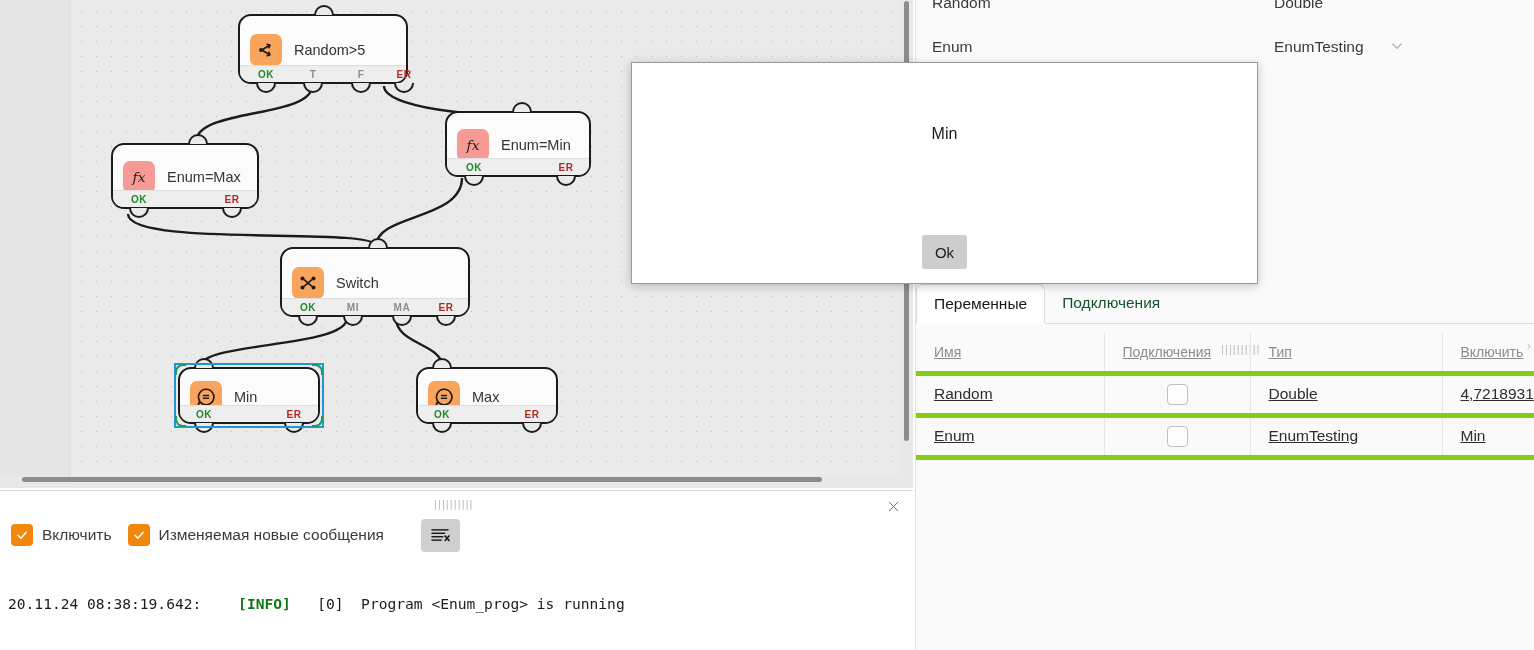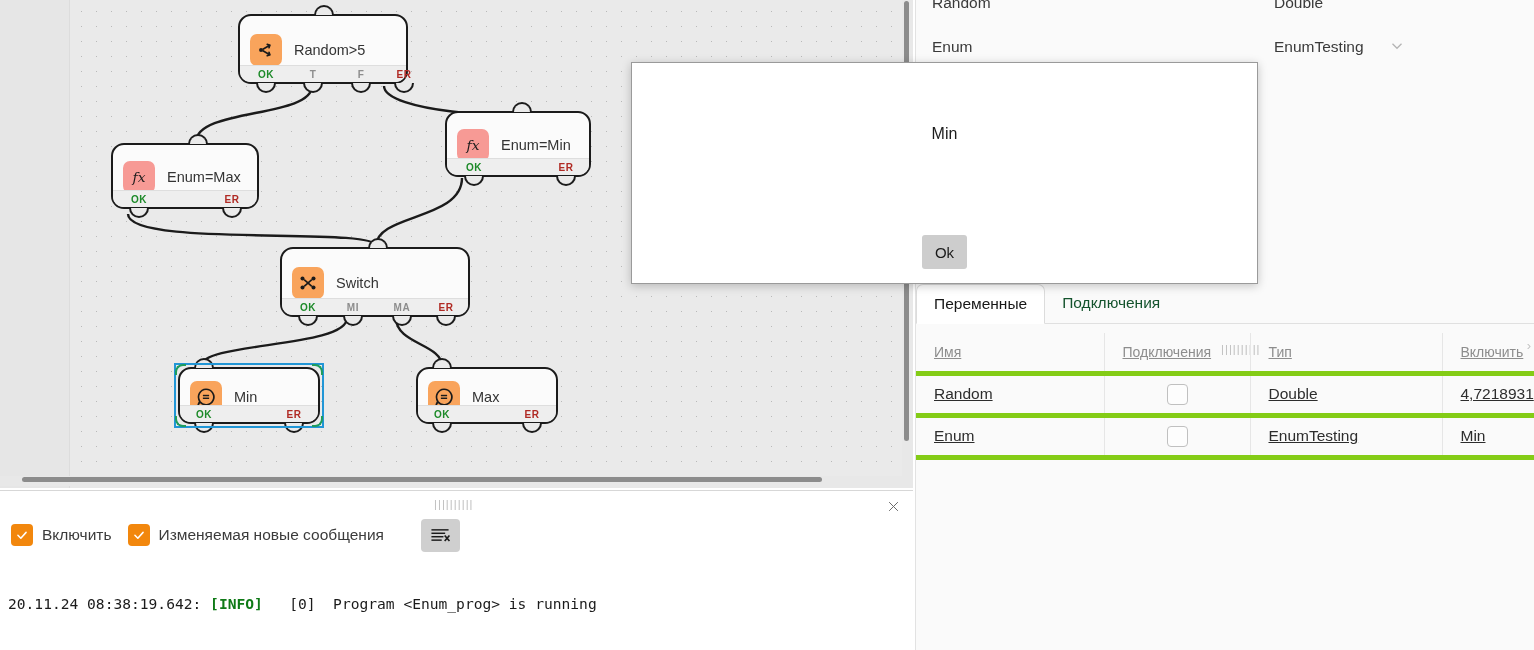--- a/index.html
+++ b/index.html
@@ -276,21 +276,21 @@
     display: flex; align-items: center; justify-content: center;
   }
   .log-lines {
     position: absolute; left: 8px; top: 62px; width: 905px;
     font-family: "DejaVu Sans Mono", monospace;
     font-size: 14.6px;
     line-height: 20.6px;
     white-space: pre;
   }
   .log-line { color: #1b1b1b; }
-  .log-level { color: #0f7a17; font-weight: bold; }
+  .log-level { color: #0f7a17; font-weight: bold; margin-left: 28px; }
 </style>
 </head>
 <body>
 
 <div id="root">
 
   <div class="canvas-pane">
     <div class="canvas-dots"></div>
     <div class="canvas-left-gutter"></div>
 

